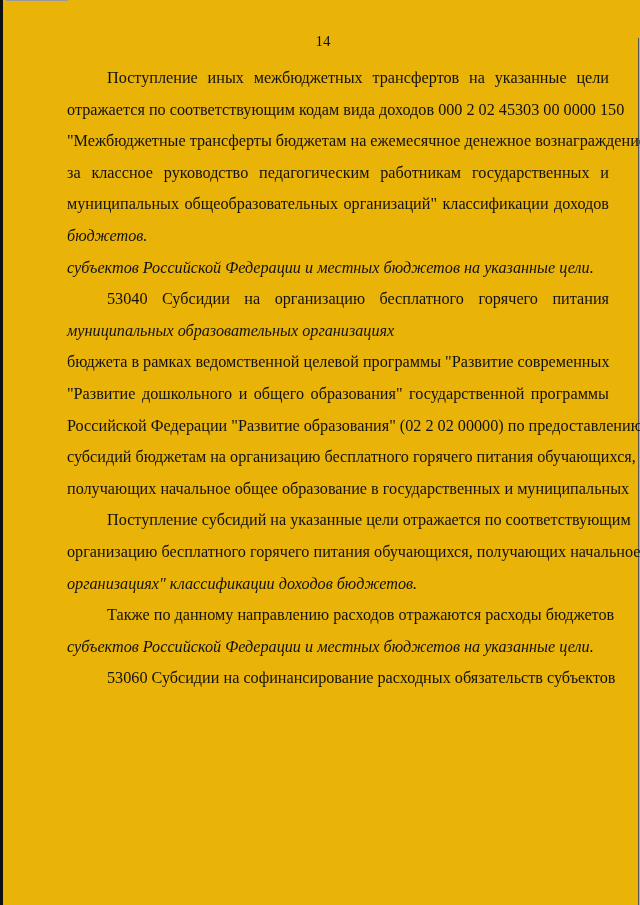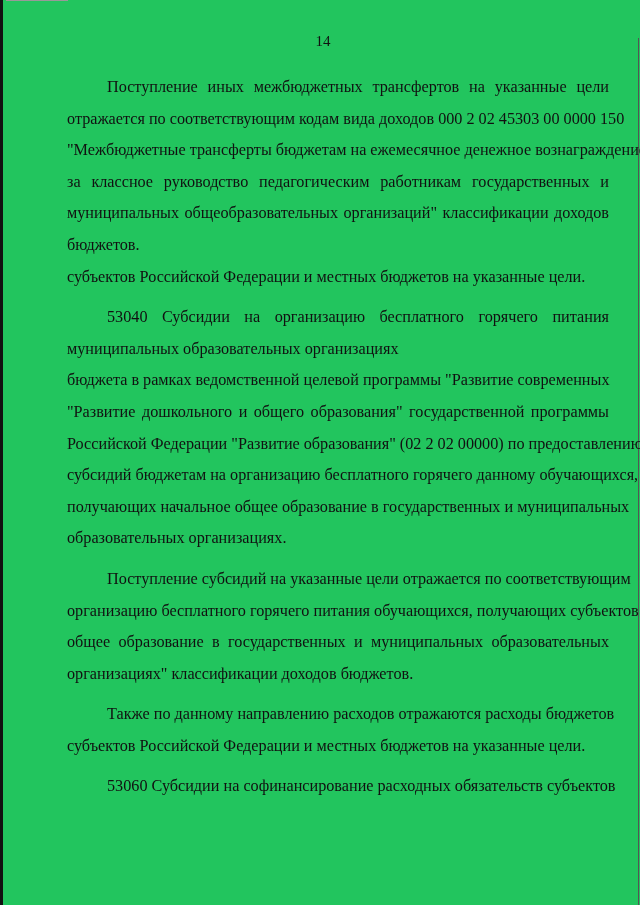--- a/index.html
+++ b/index.html
@@ -1,35 +1,35 @@
 <!DOCTYPE html>
 <html><head>
 <meta charset="utf-8">
 <style>
   html, body { margin:0; padding:0; background:#ffffff; }
   body { width:640px; height:905px; position:relative; overflow:hidden; }
   .page {
     position:absolute; left:0; top:0; width:640px; height:905px;
-    background:#22c55e; box-sizing:border-box;
+    background:#eab308; box-sizing:border-box;
     border-left:3px solid #111;
   }
   .topline { position:absolute; left:3px; top:0; width:62px; height:1px; background:#999; }
   .rightline { position:absolute; right:1px; top:38px; width:1px; height:867px; background:#555; }
   .pagenum {
     position:absolute; top:33px; left:0; width:640px; text-align:center;
     font-family:"Liberation Serif", serif; font-size:15px; color:#111;
   }
   .body {
     position:absolute; left:64px; top:63px; width:542px;
     font-family:"Liberation Serif", serif; font-size:16.2px; color:#111;
     line-height:31.6px;
   }
   .line { display:block; text-align:justify; text-align-last:justify; white-space:nowrap; }
-  .line.last { text-align-last:left; }
-  .line.indent { padding-left:40px;margin-top:9px; }
+  .line.last { text-align-last:left;font-style:italic; }
+  .line.indent { padding-left:40px; }
 </style>
 </head>
 <body>
 
 <div class="page">
   <div class="topline"></div>
   <div class="rightline"></div>
   <div class="pagenum">14</div>
 
   <div class="body">
@@ -49,29 +49,27 @@
 
     <div class="para-block">
       <span class="line indent">53040 Субсидии на организацию бесплатного горячего питания</span>
       <span class="line last">муниципальных образовательных организациях</span>
     </div>
 
     <div class="para-block">
       <span class="line">бюджета в рамках ведомственной целевой программы "Развитие современных</span>
       <span class="line">"Развитие дошкольного и общего образования" государственной программы</span>
       <span class="line">Российской Федерации "Развитие образования" (02 2 02 00000) по предоставлению</span>
-      <span class="line">субсидий бюджетам на организацию бесплатного горячего данному обучающихся,</span>
+      <span class="line">субсидий бюджетам на организацию бесплатного горячего питания обучающихся,</span>
       <span class="line">получающих начальное общее образование в государственных и муниципальных</span>
-      <span class="line last">образовательных организациях.</span>
     </div>
 
     <div class="para-block">
       <span class="line indent">Поступление субсидий на указанные цели отражается по соответствующим</span>
-      <span class="line">организацию бесплатного горячего питания обучающихся, получающих субъектов</span>
-      <span class="line">общее образование в государственных и муниципальных образовательных</span>
+      <span class="line">организацию бесплатного горячего питания обучающихся, получающих начальное</span>
       <span class="line last">организациях" классификации доходов бюджетов.</span>
     </div>
 
     <div class="para-block">
       <span class="line indent">Также по данному направлению расходов отражаются расходы бюджетов</span>
       <span class="line last">субъектов Российской Федерации и местных бюджетов на указанные цели.</span>
     </div>
 
     <div class="para-block">
       <span class="line indent">53060 Субсидии на софинансирование расходных обязательств субъектов</span>

